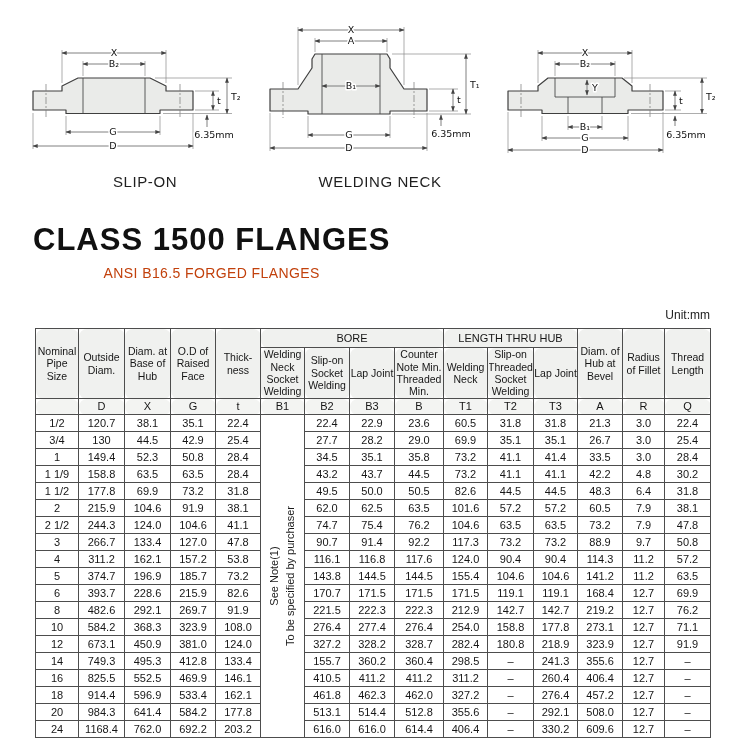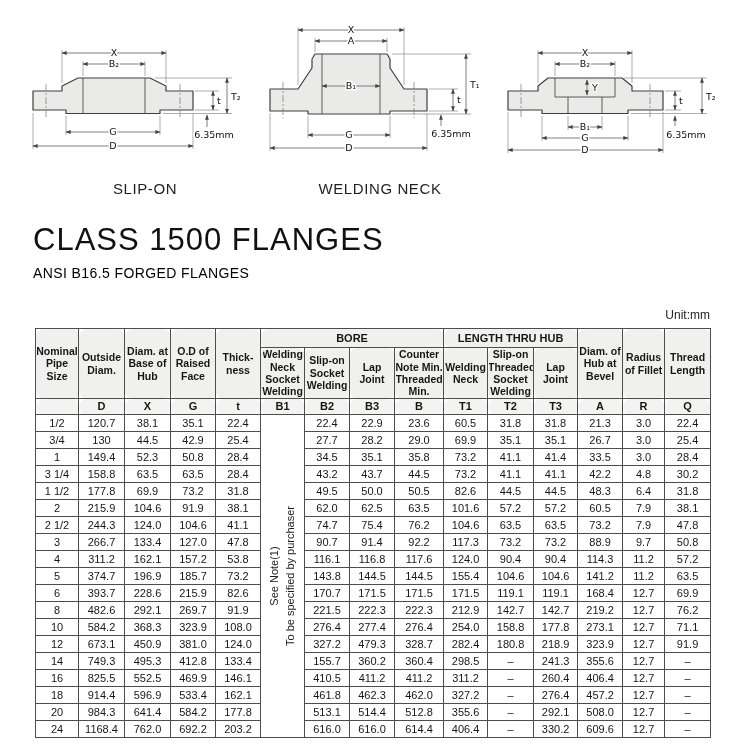--- a/index.html
+++ b/index.html
@@ -2,46 +2,46 @@
 <html><head>
 <meta charset="utf-8">
 <style>
   html,body{margin:0;padding:0;}
   body{width:730px;height:750px;background:#ffffff;font-family:"Liberation Sans",sans-serif;color:#1a1a1a;position:relative;overflow:hidden;}
   .stage{position:absolute;inset:0;}
 
   
   .diagram{position:absolute;top:10px;margin:0;}
   .diagram svg{display:block;}
-  .diagram figcaption{text-align:center;font-size:15px;letter-spacing:.6px;color:#1f1f1f;margin-top:22px;}
+  .diagram figcaption{text-align:center;font-size:15px;letter-spacing:.6px;color:#1f1f1f;margin-top:15px;}
   #fig-slipon{left:30px;width:230px;}
   #fig-weldneck{left:260px;width:240px;}
   #fig-socket{left:490px;width:240px;}
   .outline{fill:#eaebe9;stroke:#3f3f3f;stroke-width:1.2;stroke-linejoin:round;}
   .inner{stroke:#4a4a4a;stroke-width:.9;fill:none;}
   .dim{stroke:#5f5f5f;stroke-width:.8;fill:none;}
   .ext{stroke:#8a8a8a;stroke-width:.7;}
   .cl{stroke:#777;stroke-width:.7;stroke-dasharray:7 2 2 2;fill:none;}
   .dimtext{font-family:"DejaVu Sans",sans-serif;font-size:9.5px;fill:#111;paint-order:stroke;stroke:#ffffff;stroke-width:3px;stroke-linejoin:round;}
 
   
   .title-block{position:absolute;left:33px;top:222px;}
-  .title-block h1{margin:0;font-size:31px;font-weight:400;letter-spacing:1px;color:#111;}
-  .title-block p{margin:7px 0 0 0;font-size:14px;color:#000000;letter-spacing:.4px;}
+  .title-block h1{margin:0;font-size:31px;font-weight:700;letter-spacing:1px;color:#111;}
+  .title-block p{margin:7px 0 0 0;font-size:14px;color:#c2410c;letter-spacing:.4px;text-align:center;}
   .unit-label{position:absolute;top:308px;right:20px;font-size:12px;color:#1c1c1c;text-align:right;}
 
   
   .watermark{position:absolute;left:165px;top:430px;z-index:0;font-family:"DejaVu Sans",sans-serif;
     font-size:160px;font-weight:bold;letter-spacing:22px;color:#000;opacity:.055;user-select:none;}
 
   
   .table-wrap{position:absolute;left:35px;top:328px;z-index:1;}
   table{border-collapse:collapse;table-layout:fixed;width:675px;}
   th,td{border:1px solid #4d4d4d;text-align:center;vertical-align:middle;padding:0;overflow:hidden;}
-  thead th{background:#f0f1ef;font-weight:700;font-size:10.5px;line-height:1.18;color:#161616;border-radius:8px;}
+  thead th{background:#f0f1ef;font-weight:400;font-size:10.5px;line-height:1.18;color:#161616;border-radius:8px;}
   tr.group-row th.group{height:18px;font-size:11px;}
   tr.sub-header-row th{height:50px;}
   tr.letters-row th{height:15px;font-size:11px;background:#f3f4f2;}
   tbody td{height:16px;font-size:11px;color:#161616;background:transparent;line-height:1;}
   td.b1-note-cell{position:relative;}
   .b1-note{position:absolute;left:50%;top:50%;width:330px;transform:translate(-50%,-50%) rotate(-90deg);
     text-align:center;font-size:11px;line-height:1.45;color:#1a1a1a;}
 </style>
 </head>
 <body>
@@ -324,21 +324,21 @@
             <td>35.1</td>
             <td>35.8</td>
             <td>73.2</td>
             <td>41.1</td>
             <td>41.4</td>
             <td>33.5</td>
             <td>3.0</td>
             <td>28.4</td>
           </tr>
           <tr>
-            <td>3 1/4</td>
+            <td>1 1/9</td>
             <td>158.8</td>
             <td>63.5</td>
             <td>63.5</td>
             <td>28.4</td>
             <td>43.2</td>
             <td>43.7</td>
             <td>44.5</td>
             <td>73.2</td>
             <td>41.1</td>
             <td>41.1</td>
@@ -490,21 +490,21 @@
             <td>12.7</td>
             <td>71.1</td>
           </tr>
           <tr>
             <td>12</td>
             <td>673.1</td>
             <td>450.9</td>
             <td>381.0</td>
             <td>124.0</td>
             <td>327.2</td>
-            <td>479.3</td>
+            <td>328.2</td>
             <td>328.7</td>
             <td>282.4</td>
             <td>180.8</td>
             <td>218.9</td>
             <td>323.9</td>
             <td>12.7</td>
             <td>91.9</td>
           </tr>
           <tr>
             <td>14</td>

